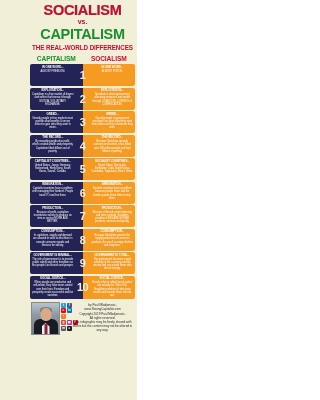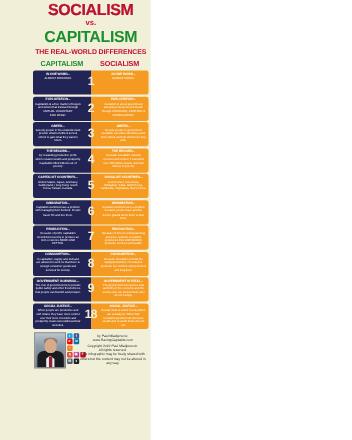--- a/index.html
+++ b/index.html
@@ -375,21 +375,21 @@
 
     <div class="row">
       <div class="cell left">
         <span class="cell-head">SOCIAL JUSTICE...</span>
         <span class="cell-body">When people are productive and self-reliant, they have more control over their lives. Freedom and prosperity create successful and fair societies.</span>
       </div>
       <div class="cell right">
         <span class="cell-head">SOCIAL JUSTICE...</span>
         <span class="cell-body">Usually what is called 'social justice' can actually be 'Other Out'. Socialism punishes all who have wealth and rewards those who do not.</span>
       </div>
-      <div class="rownum">18</div>
+      <div class="rownum">10</div>
     </div>
 
   </div>
 
   <div class="footer">
     <div class="footer-left">
       <div class="portrait">
         <div class="body"></div>
         <div class="shirt"></div>
         <div class="tie"></div>

